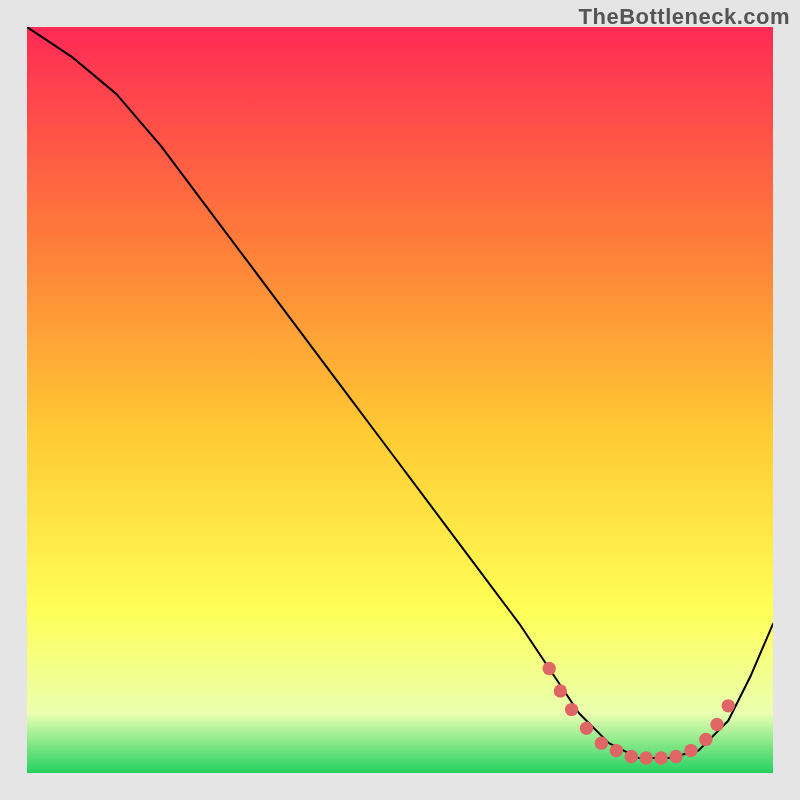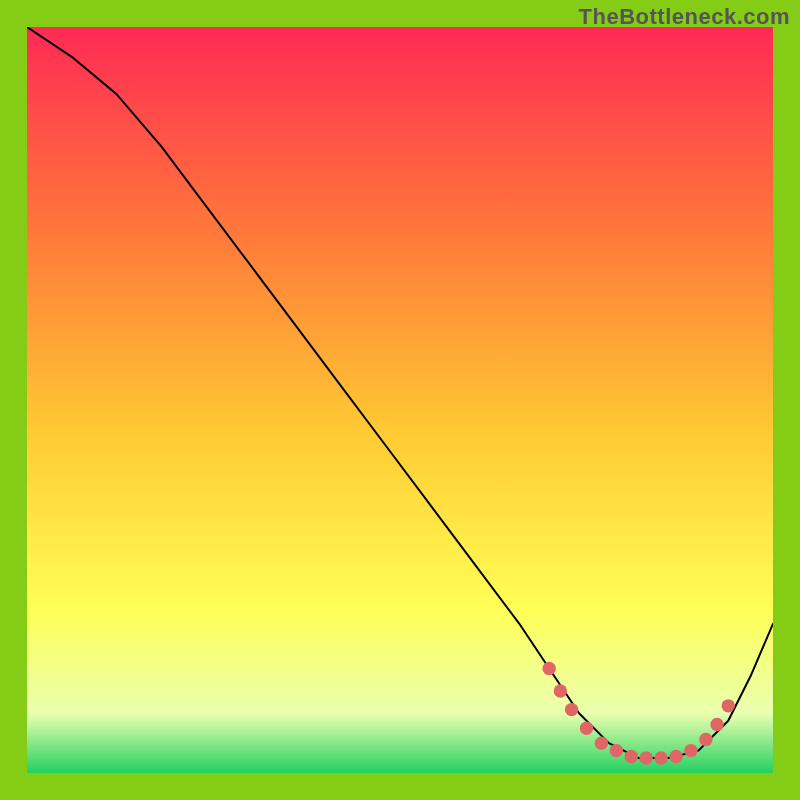--- a/index.html
+++ b/index.html
@@ -8,21 +8,21 @@
     width: 800px;
     height: 800px;
     background: #000;
     font-family: Arial, Helvetica, sans-serif;
     overflow: hidden;
   }
   .frame {
     position: relative;
     width: 800px;
     height: 800px;
-    background: #84cc16;
+    background: #e5e5e5;
   }
   .attribution {
     position: absolute;
     top: 4px;
     right: 10px;
     color: #555;
     font-size: 22px;
     font-weight: 600;
     letter-spacing: 0.5px;
     z-index: 3;

